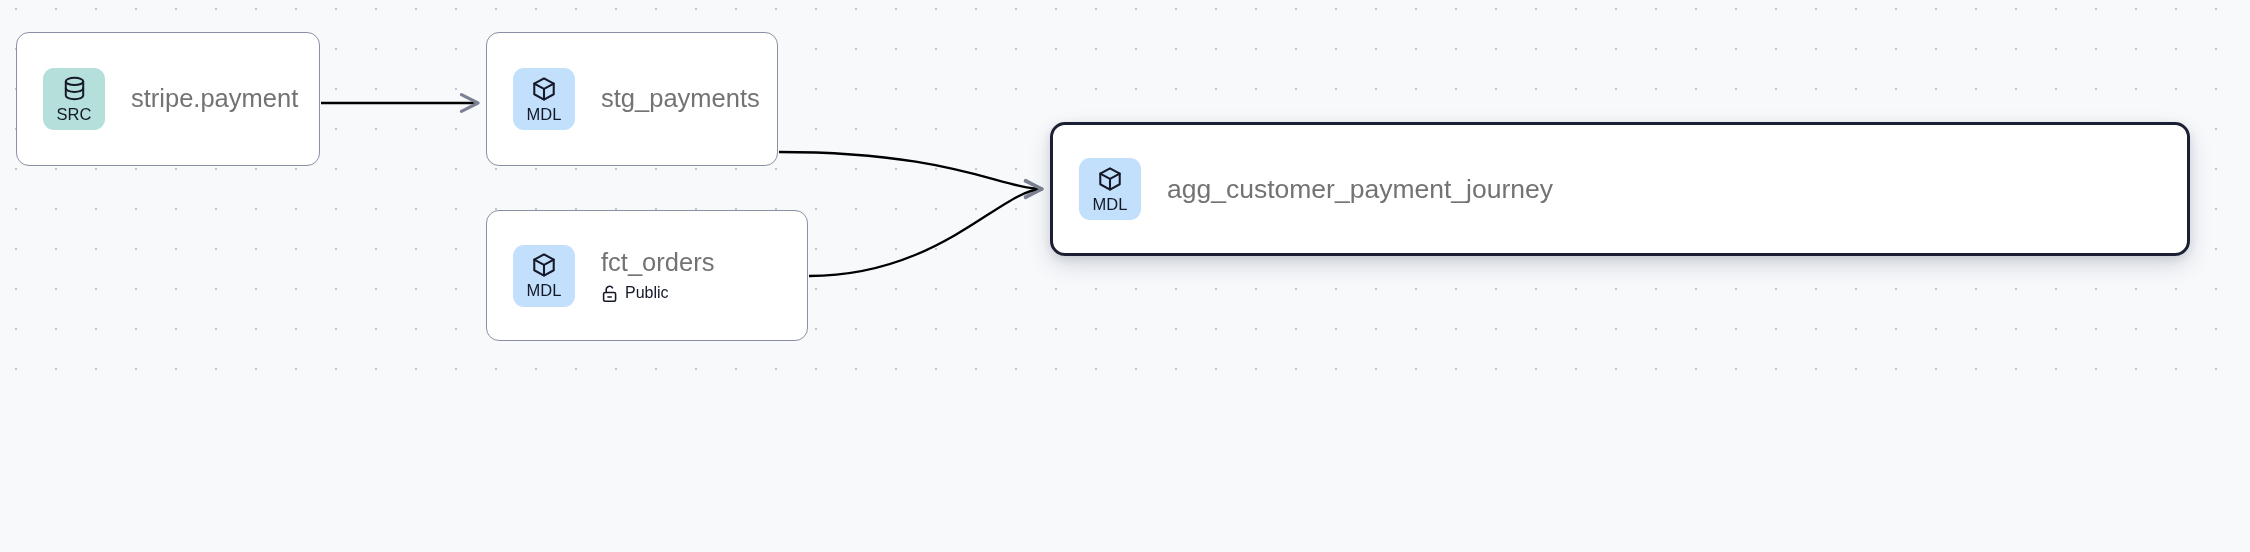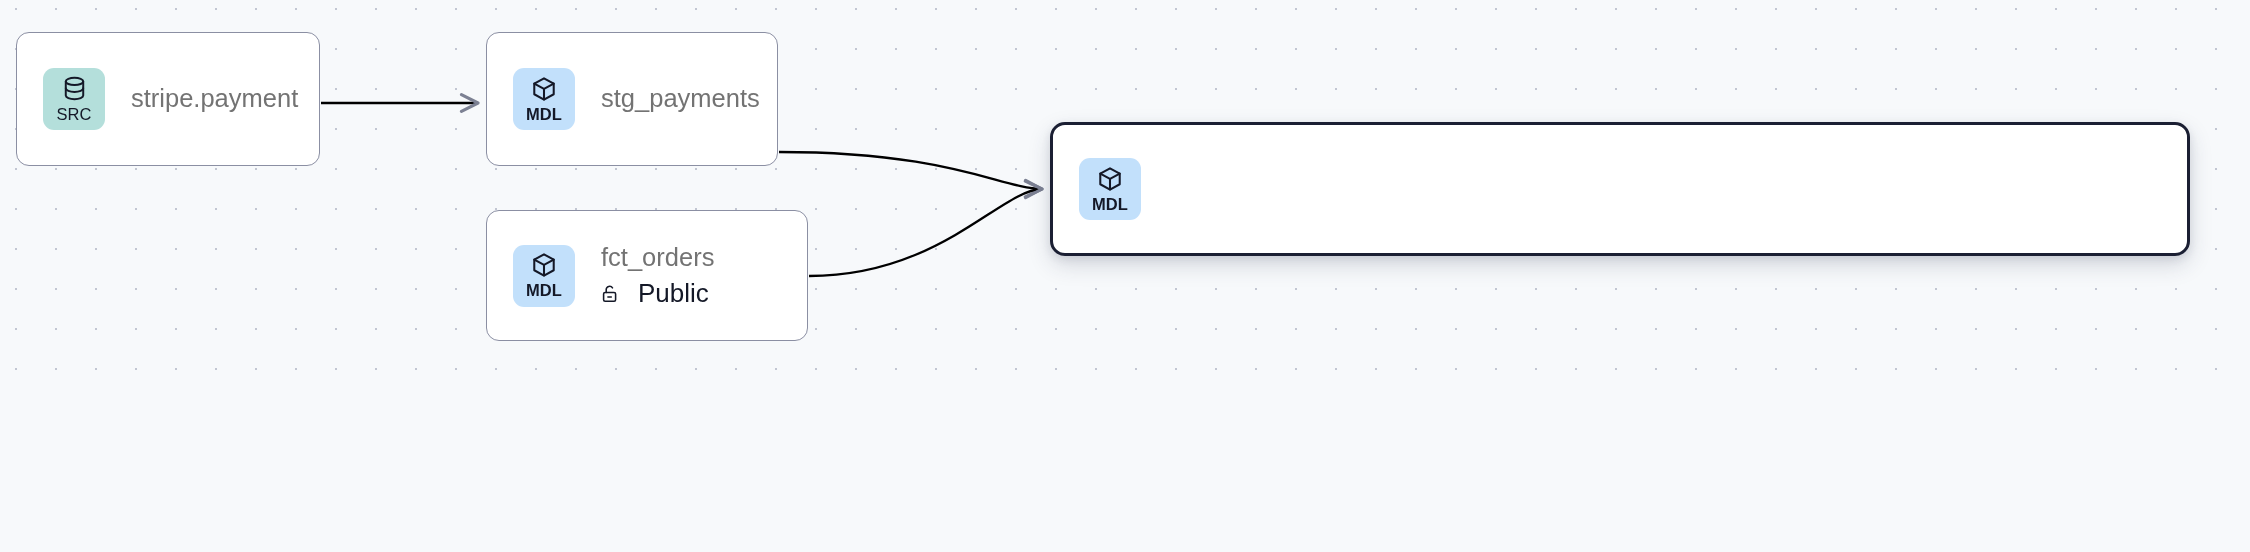--- a/index.html
+++ b/index.html
@@ -62,21 +62,21 @@
     width: 62px;
     height: 62px;
     border-radius: 11px;
     display: flex;
     flex-direction: column;
     align-items: center;
     justify-content: center;
     margin-left: 26px;
   }
   .badge.src  { background: #b4dfdb; }
-  .badge.mdl  { background: #c2e0fb; font-weight: bold; }
+  .badge.mdl  { background: #c2e0fb; }
   .badge svg  { display: block; }
   .badge-text {
     font-size: 16.5px;
     line-height: 1;
     color: #141827;
     margin-top: 3px;
     letter-spacing: .1px;
   }
 
   
@@ -91,23 +91,23 @@
     font-size: 25.5px;
     line-height: 1.16;
     color: #737373;
     white-space: nowrap;
   }
   .node.selected .node-title { font-size: 26.5px; }
 
   .node-sub {
     display: flex;
     align-items: center;
-    gap: 20px;
+    gap: 7px;
     margin-top: 6px;
-    font-size: 26px;
+    font-size: 16px;
     line-height: 1.1;
     color: #141827;
     white-space: nowrap;
   }
   .node-sub svg { display: block; flex: 0 0 auto; }
 </style>
 </head>
 <body>
 
 <div id="lineage-canvas">
@@ -178,15 +178,18 @@
 
   <div class="node selected" style="left:1050px; top:122px; width:1140px; height:134px;">
     <div class="badge mdl">
       <svg width="26" height="27" viewBox="0 0 24 25" fill="none" stroke="#141827" stroke-width="1.9" stroke-linecap="round" stroke-linejoin="round">
         <path d="M12 2.2 L21 7.1 V16.9 L12 21.8 L3 16.9 V7.1 Z"></path>
         <path d="M3 7.1 L12 12 L21 7.1"></path>
         <path d="M12 12 V21.8"></path>
       </svg>
       <span class="badge-text">MDL</span>
     </div>
+    <div class="node-body">
+      <span class="node-title">agg_customer_payment_journey</span>
+    </div>
   </div>
 
 </div>
 
 </body></html>

